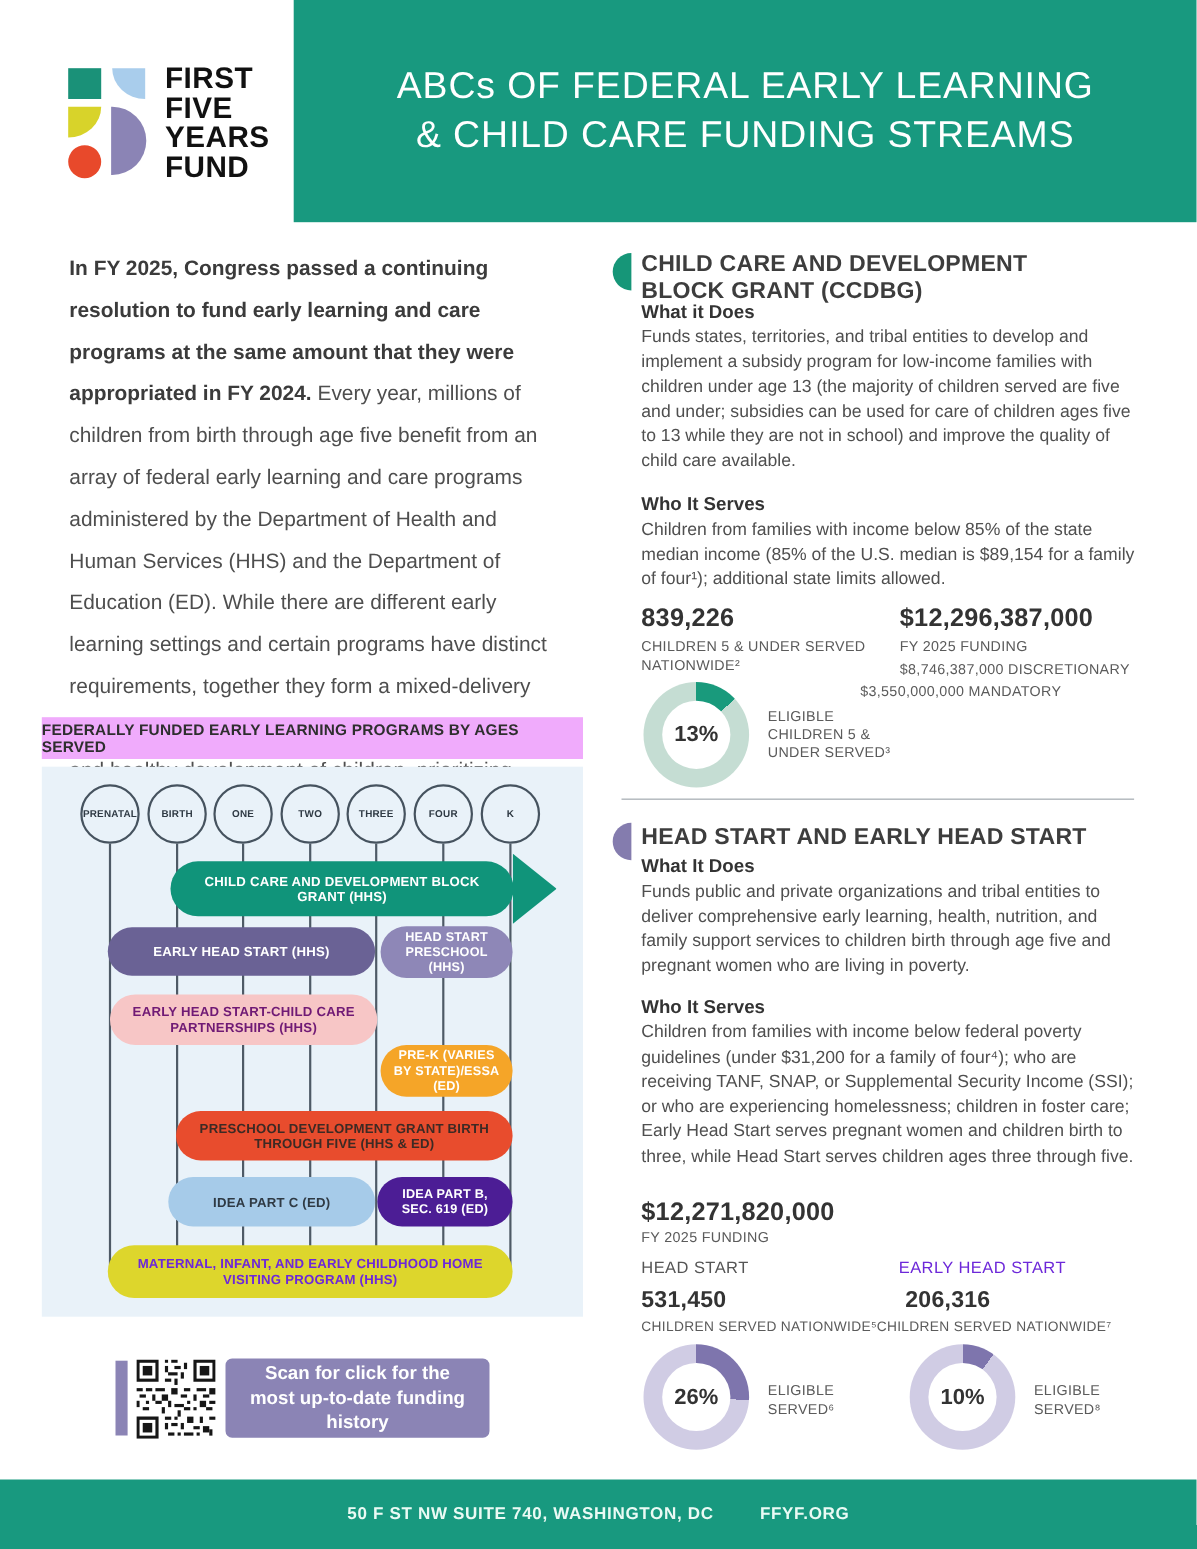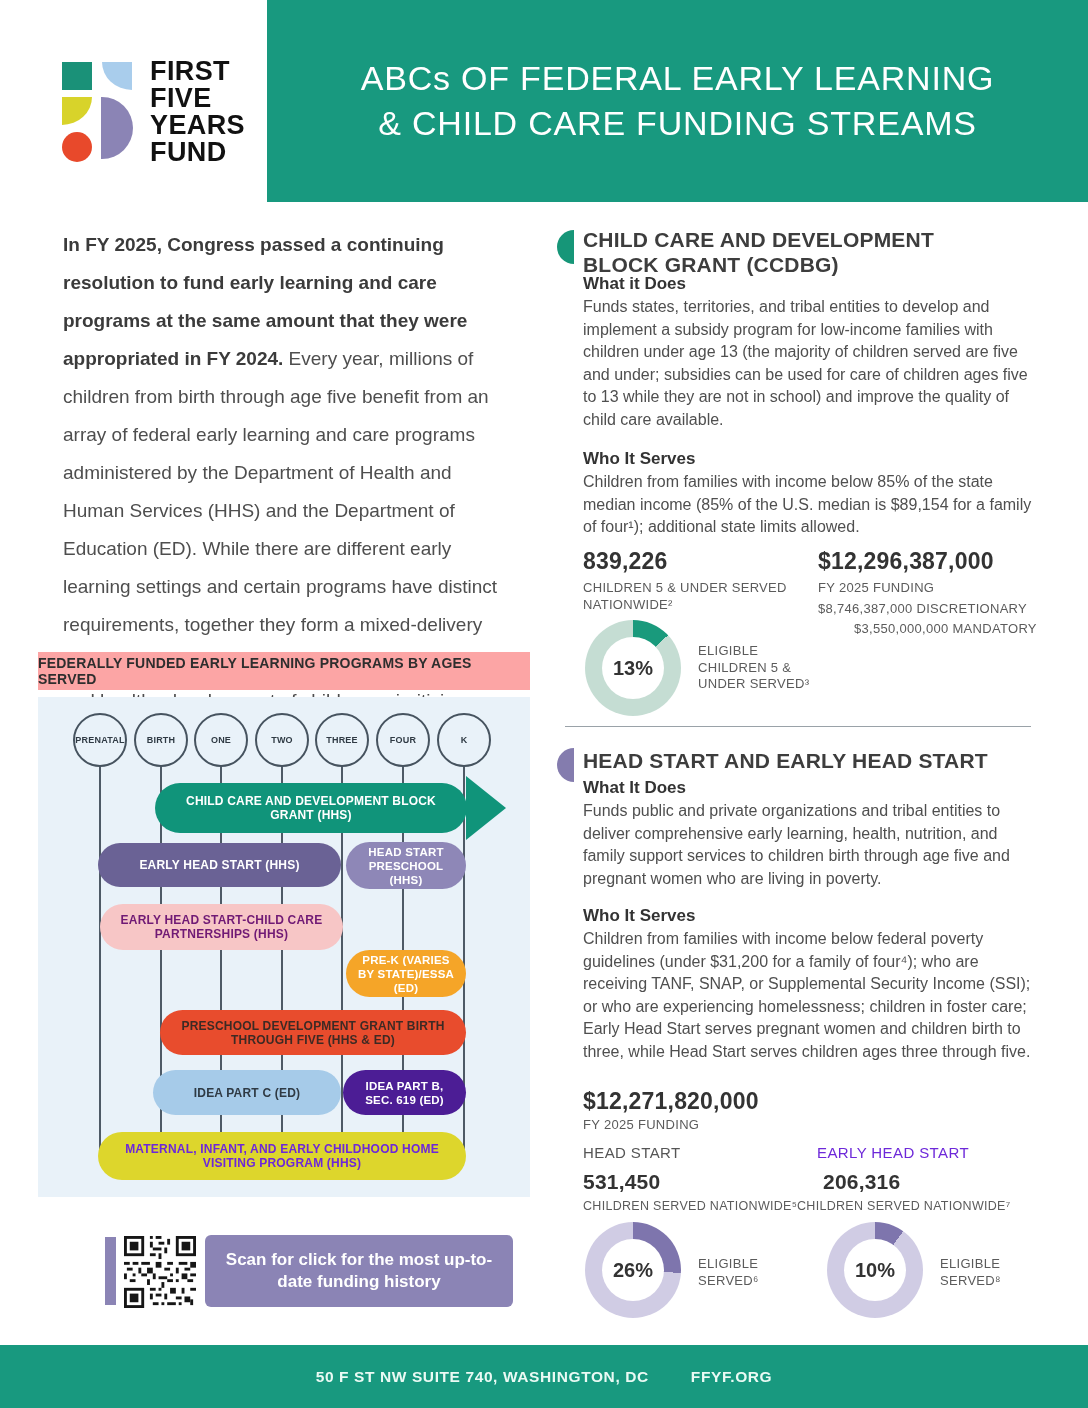--- a/index.html
+++ b/index.html
@@ -17,21 +17,21 @@
   .lg-qtr-yel  { position:absolute; left:0; top:39px; width:30px; height:28px; background:#d8d32a; border-radius:0 0 100% 0; }
   .lg-half-pur { position:absolute; left:39px; top:39px; width:32px; height:62px; background:#8b84b5; border-radius:0 31px 31px 0; }
   .lg-dot-red  { position:absolute; left:0; top:74px; width:30px; height:30px; background:#e8492b; border-radius:50%; }
   .logo-text { position:absolute; left:88px; top:0; font-size:27px; line-height:27px; font-weight:bold; color:#111111; letter-spacing:0.4px; }
 
   
   .intro { position:absolute; left:63px; top:226px; width:450px; font-size:19px; line-height:38px; color:#4e4e4e; }
   .intro .b { font-weight:bold; color:#3b3b3b; }
 
   
-  .diag-band { position:absolute; left:38px; top:652px; width:492px; height:38px; background:#fca5a5;
+  .diag-band { position:absolute; left:38px; top:652px; width:492px; height:38px; background:#f0abfc;
                display:flex; align-items:center; justify-content:center; }
   .diag-band .t { font-size:14px; font-weight:bold; color:#2e2e2e; letter-spacing:0.2px; }
   .diag-panel { position:absolute; left:38px; top:697px; width:492px; height:500px; background:#e9f2f9; }
   .colline { position:absolute; width:2px; top:70px; height:394px; background:#4e5a66; }
   .age-circle { position:absolute; top:16px; width:54px; height:54px; border:2px solid #46535f; border-radius:50%;
                 display:flex; align-items:center; justify-content:center; font-size:9px; font-weight:bold; color:#2f3a44; letter-spacing:0.2px;}
   .bar { position:absolute; display:flex; align-items:center; justify-content:center; text-align:center;
          font-weight:bold; font-size:12px; line-height:14px; letter-spacing:0.2px; border-radius:24px; padding:2px 10px; }
   .bar.teal   { background:#10947a; color:#0b3d33; border-radius:26px; }
   .bar.purple { background:#6a6295; color:#ffffff; }
@@ -59,21 +59,21 @@
   .donut { position:absolute; width:96px; height:96px; border-radius:50%;
            background:conic-gradient(var(--seg) var(--p,0%), var(--ring) 0); }
   .donut .hole { position:absolute; inset:17px; background:#ffffff; border-radius:50%;
                  display:flex; align-items:center; justify-content:center; font-size:20px; font-weight:bold; color:#333333; }
   .donut.teal   { --seg:#199a7c; --ring:#c5ddd3; }
   .donut.purple { --seg:#7e75ad; --ring:#d0cce4; }
 
   
   .qr-accent { position:absolute; left:105px; top:1237px; width:11px; height:68px; background:#8b84b5; }
   .qr-box { position:absolute; left:124px; top:1236px; width:72px; height:72px; background:#ffffff; }
-  .qr-caption { position:absolute; left:205px; top:1235px; width:308px; height:72px; background:#8b84b5; border-radius:6px;
+  .qr-caption { position:absolute; left:205px; top:1235px; width:240px; height:72px; background:#8b84b5; border-radius:6px;
                 display:flex; align-items:center; justify-content:center; text-align:center;
                 color:#ffffff; font-size:17px; line-height:22px; font-weight:bold; padding:0 14px; }
 
   
   .footer { position:absolute; left:0; top:1345px; width:1088px; height:63px; background:#18997f;
             display:flex; align-items:center; justify-content:center; color:#eafaf4;
             font-size:15.5px; font-weight:bold; letter-spacing:0.6px; }
   .footer .gap { display:inline-block; width:42px; }
 </style>
 </head>
@@ -224,21 +224,21 @@
   <div class="abs sub-h" style="left:583px; top:274px;">What it Does</div>
   <div class="abs body-t" style="left:583px; top:296px; width:452px;">Funds states, territories, and tribal entities to develop and implement a subsidy program for low-income families with children under age 13 (the majority of children served are five and under; subsidies can be used for care of children ages five to 13 while they are not in school) and improve the quality of child care available.</div>
   <div class="abs sub-h" style="left:583px; top:449px;">Who It Serves</div>
   <div class="abs body-t" style="left:583px; top:471px; width:452px;">Children from families with income below 85% of the state median income (85% of the U.S. median is $89,154 for a family of four¹); additional state limits allowed.</div>
 
   <div class="abs stat-num" style="left:583px; top:548px;">839,226</div>
   <div class="abs stat-lab" style="left:583px; top:580px; width:215px;">CHILDREN 5 &amp; UNDER SERVED NATIONWIDE²</div>
   <div class="abs stat-num" style="left:818px; top:548px;">$12,296,387,000</div>
   <div class="abs stat-lab" style="left:818px; top:580px;">FY 2025 FUNDING</div>
   <div class="abs stat-lab" style="left:818px; top:601px;">$8,746,387,000 DISCRETIONARY</div>
-  <div class="abs stat-lab" style="left:854px; top:621px;">$3,550,000,000 MANDATORY</div>
+  <div class="abs stat-lab" style="left:782px; top:621px;">$3,550,000,000 MANDATORY</div>
 
   <div class="donut teal" style="left: 585px; top: 620px; --p: 13%;">
     <div class="hole">13%</div>
   </div>
   <div class="abs stat-lab" style="left:698px; top:643px; width:118px;">ELIGIBLE CHILDREN 5 &amp; UNDER SERVED³</div>
 
   <div class="divider"></div>
 
   <div class="bullet purple" style="left:557px; top:748px;"></div>
   <div class="abs sec-h" style="left:583px; top:748px;">HEAD START AND EARLY HEAD START</div>

